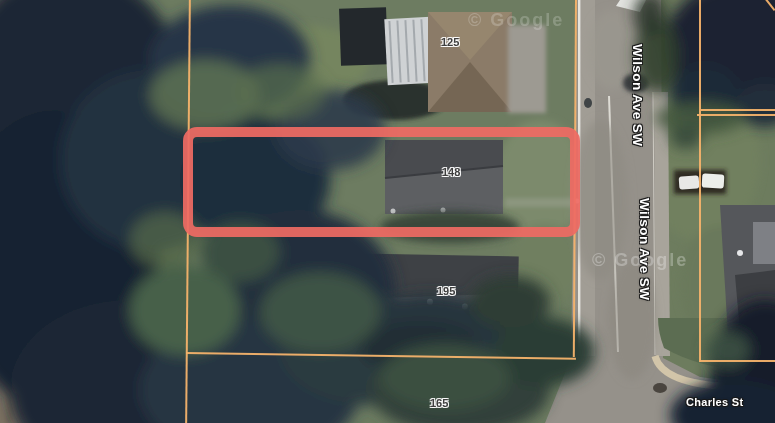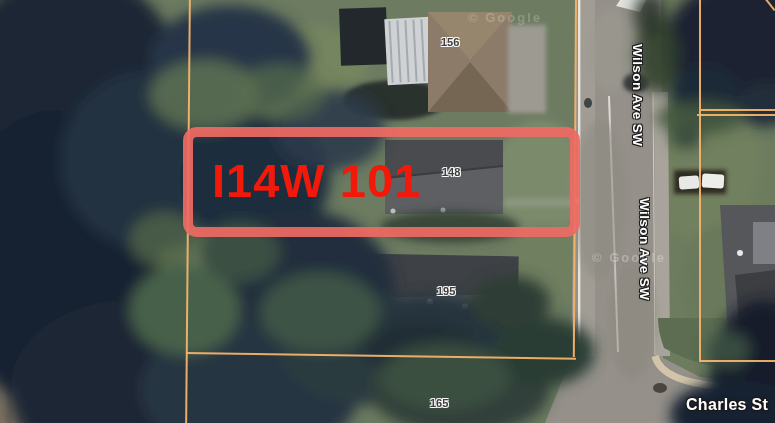--- a/index.html
+++ b/index.html
@@ -30,32 +30,32 @@
   }
   
   .maplabel{
     position:absolute;font-weight:700;color:#fff;white-space:nowrap;
     text-shadow:-1px -1px 0 rgba(25,25,25,.95),1px -1px 0 rgba(25,25,25,.95),
       -1px 1px 0 rgba(25,25,25,.95),1px 1px 0 rgba(25,25,25,.95),0 0 3px rgba(0,0,0,.55);
   }
   .vertical{writing-mode:vertical-rl;font-size:13.5px;letter-spacing:.4px;}
   .wilson1{left:630px;top:44px;}
   .wilson2{left:637px;top:198px;}
-  .charles{left:686px;top:396px;font-size:16px;letter-spacing:.3px;}
+  .charles{left:686px;top:396px;font-size:11px;letter-spacing:.3px;}
   .housenum{
     position:absolute;font-size:11px;font-weight:700;color:#3e3e3e;white-space:nowrap;
     text-shadow:-1px -1px 0 rgba(255,255,255,.9),1px -1px 0 rgba(255,255,255,.9),
       -1px 1px 0 rgba(255,255,255,.9),1px 1px 0 rgba(255,255,255,.9);
   }
   .hn112{left:441px;top:36px;}
   .hn114{left:442px;top:166px;}
   .hn116{left:437px;top:285px;}
   .hn118{left:430px;top:397px;}
   .watermark{
-    position:absolute;font-size:13px;font-weight:700;color:rgba(255,255,255,.28);
+    position:absolute;font-size:18px;font-weight:700;color:rgba(255,255,255,.28);
     letter-spacing:2px;white-space:nowrap;
   }
   .wm1{left:592px;top:250px;}
   .wm2{left:468px;top:10px;opacity:.75;}
 </style>
 </head>
 <body>
 
 <div class="stage">
 
@@ -189,27 +189,26 @@
   <div class="parcel p-west"></div>
   <div class="parcel p-roadwest"></div>
   <div class="parcel p-south"></div>
   <div class="parcel p-east"></div>
   <div class="parcel p-ne1"></div>
   <div class="parcel p-ne2"></div>
   <div class="parcel p-se"></div>
   <div class="parcel p-trdiag"></div>
 
   <div class="redbox"></div>
-  <div class="redlabel">I14W 101</div>
 
   <div class="maplabel vertical wilson1">Wilson Ave SW</div>
   <div class="maplabel vertical wilson2">Wilson Ave SW</div>
   <div class="maplabel charles">Charles St</div>
 
-  <div class="housenum hn112">156</div>
+  <div class="housenum hn112">125</div>
   <div class="housenum hn114">148</div>
   <div class="housenum hn116">195</div>
   <div class="housenum hn118">165</div>
 
   <div class="watermark wm1">© Google</div>
   <div class="watermark wm2">© Google</div>
 
 </div>
 
 </body></html>

